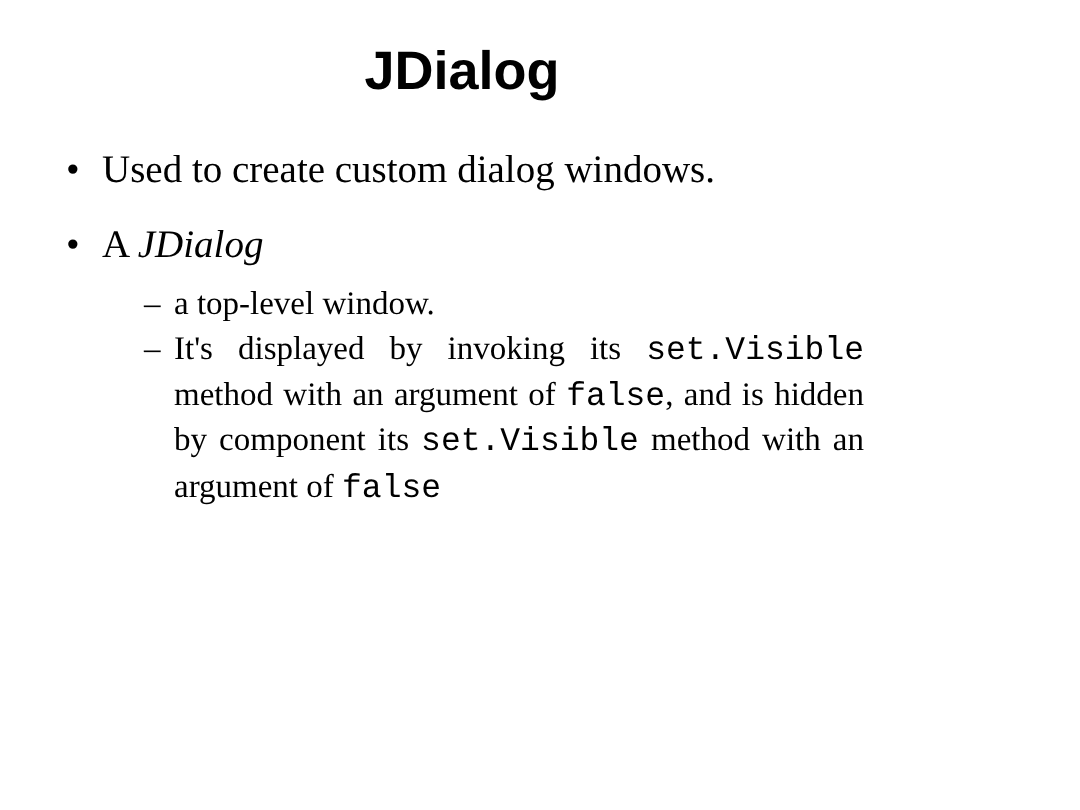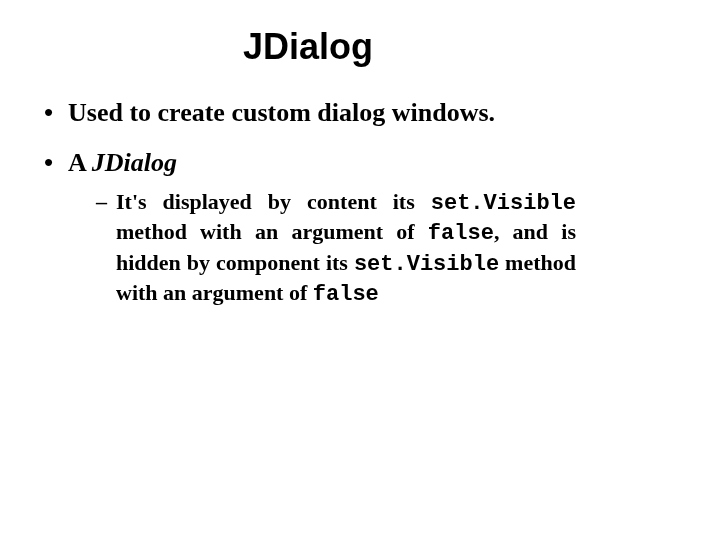--- a/index.html
+++ b/index.html
@@ -28,21 +28,20 @@
     list-style: none;
     margin: 0;
     padding: 0 10px 0 14px;
     font-size: 26px;
     line-height: 1.3;
   }
   ul.level1 > li {
     position: relative;
     padding-left: 24px;
     margin: 16px 0 2px 0;
-    font-weight: bold;
   }
   ul.level1 > li::before {
     content: "•";
     position: absolute;
     left: 0;
     top: 0;
   }
   ul.level2 {
     list-style: none;
     margin: 8px 0 0 0;
@@ -72,18 +71,21 @@
   <div class="title">JDialog</div>
 
   <ul class="level1">
     <li>
       <span>Used to create custom dialog windows.</span>
     </li>
     <li>
       <span>A </span><span class="italic">JDialog</span>
       <ul class="level2">
         <li>
-          <span>It's displayed by content its </span><span class="code">set.Visible</span><span> method with an argument of </span><span class="code">false</span><span>, and is hidden by component its </span><span class="code">set.Visible</span><span> method with an argument of </span><span class="code">false</span>
+          <span>a top-level window.</span>
+        </li>
+        <li>
+          <span>It's displayed by invoking its </span><span class="code">set.Visible</span><span> method with an argument of </span><span class="code">false</span><span>, and is hidden by component its </span><span class="code">set.Visible</span><span> method with an argument of </span><span class="code">false</span>
         </li>
       </ul>
     </li>
   </ul>
 </div>
 
 </body></html>

